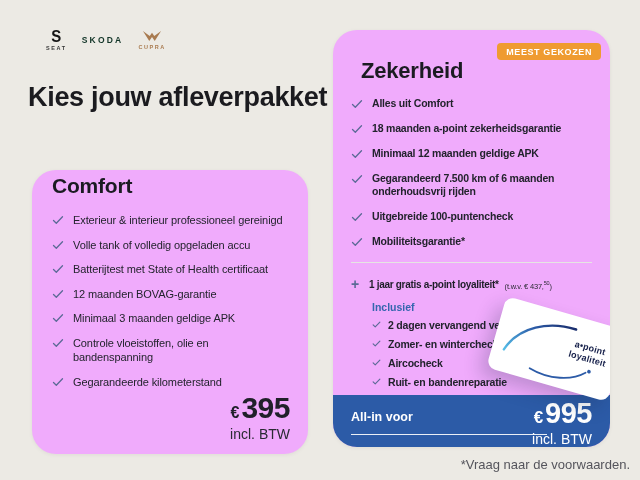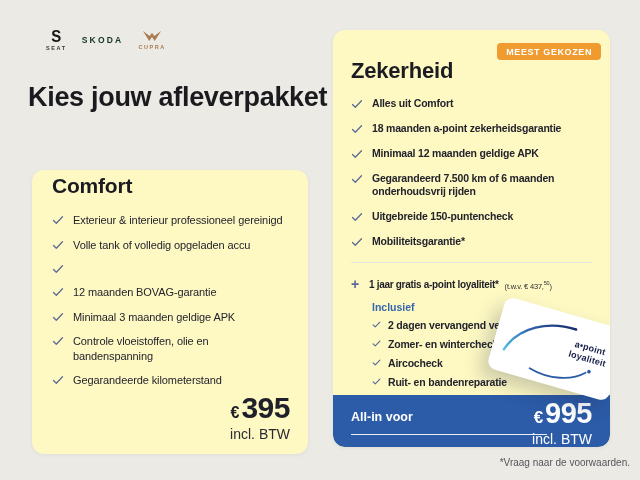--- a/index.html
+++ b/index.html
@@ -22,28 +22,28 @@
 
   
   .heading {
     position: absolute; left: 28px; top: 82px;
     font-size: 27px; font-weight: 600; line-height: 1.16;
     color: #1B1B1F; letter-spacing: -0.3px;
   }
 
   
   .card {
-    position: absolute; background: #fef9c3; border-radius: 12px;
+    position: absolute; background: #f0abfc; border-radius: 24px;
     box-shadow: 0 1px 4px rgba(0,0,0,0.06);
   }
   .card-comfort { left: 32px; top: 170px; width: 276px; height: 284px; padding: 4px 20px; }
   .card-zekerheid { left: 333px; top: 30px; width: 277px; height: 417px; padding: 14px 18px; overflow: hidden; }
 
   .card-title { font-size: 21px; font-weight: 700; color: #1B1B22; letter-spacing: -0.2px; }
-  .card-zekerheid .card-title { font-size: 22px; margin-top: 14px; }
+  .card-zekerheid .card-title { font-size: 22px; margin-top: 14px; margin-left: 10px; }
 
   .feature-list { margin-top: 15px; display: flex; flex-direction: column; gap: 10px; }
   .item { display: flex; gap: 9px; align-items: flex-start; }
   .item .chk { flex: 0 0 12px; margin-top: 1px; }
   .item .txt { font-size: 11px; line-height: 1.32; color: #23232D; }
   .card-comfort .item .txt { font-weight: 400; letter-spacing: -0.1px; max-width: 212px; }
   .card-zekerheid .item .txt { font-weight: 600; letter-spacing: -0.2px; max-width: 214px; font-size: 10.5px; }
   .card-zekerheid .feature-list { gap: 11px; margin-top: 13px; }
 
   
@@ -93,21 +93,21 @@
     display: flex; align-items: center; justify-content: space-between;
     padding: 0 18px; z-index: 2;
   }
   .allin-label { color: #fff; font-size: 12.5px; font-weight: 600; margin-top: -8px; }
   .footer-line { position: absolute; left: 18px; bottom: 12px; width: 196px; height: 1px; background: rgba(255,255,255,0.9); }
   .blue-footer .price-block-f { text-align: right; color: #fff; margin-top: 2px; }
   .blue-footer .euro { font-size: 17px; }
   .blue-footer .price-num { font-size: 29px; }
   .blue-footer .price-note { color: #fff; font-weight: 400; }
 
-  .disclaimer { position: absolute; right: 10px; top: 457px; font-size: 10px; color: #55555C; font-weight: 500; }
+  .disclaimer { position: absolute; right: 10px; top: 457px; font-size: 13px; color: #55555C; font-weight: 500; }
 </style>
 </head>
 <body>
 
 <div class="logos">
   <div class="logo">
     <span class="seat-glyph">S</span>
     <span class="wordmark">SEAT</span>
   </div>
   <div class="logo">
@@ -135,20 +135,21 @@
     <div class="item">
       <svg class="chk" width="12" height="12" viewBox="0 0 12 12">
           <path d="M1.5 6.5 L4.3 9.2 L10.5 2.8" stroke="#5B6A96" stroke-width="1.3" fill="none" stroke-linecap="round" stroke-linejoin="round"></path>
         </svg>
       <span class="txt">Volle tank of volledig opgeladen accu</span>
     </div>
     <div class="item">
       <svg class="chk" width="12" height="12" viewBox="0 0 12 12">
           <path d="M1.5 6.5 L4.3 9.2 L10.5 2.8" stroke="#5B6A96" stroke-width="1.3" fill="none" stroke-linecap="round" stroke-linejoin="round"></path>
         </svg>
+      <span class="txt">Batterijtest met State of Health certificaat</span>
     </div>
     <div class="item">
       <svg class="chk" width="12" height="12" viewBox="0 0 12 12">
           <path d="M1.5 6.5 L4.3 9.2 L10.5 2.8" stroke="#5B6A96" stroke-width="1.3" fill="none" stroke-linecap="round" stroke-linejoin="round"></path>
         </svg>
       <span class="txt">12 maanden BOVAG-garantie</span>
     </div>
     <div class="item">
       <svg class="chk" width="12" height="12" viewBox="0 0 12 12">
           <path d="M1.5 6.5 L4.3 9.2 L10.5 2.8" stroke="#5B6A96" stroke-width="1.3" fill="none" stroke-linecap="round" stroke-linejoin="round"></path>
@@ -203,21 +204,21 @@
     <div class="item">
       <svg class="chk" width="12" height="12" viewBox="0 0 12 12">
           <path d="M1.5 6.5 L4.3 9.2 L10.5 2.8" stroke="#5B6A96" stroke-width="1.3" fill="none" stroke-linecap="round" stroke-linejoin="round"></path>
         </svg>
       <span class="txt">Gegarandeerd 7.500 km of 6 maanden onderhoudsvrij rijden</span>
     </div>
     <div class="item">
       <svg class="chk" width="12" height="12" viewBox="0 0 12 12">
           <path d="M1.5 6.5 L4.3 9.2 L10.5 2.8" stroke="#5B6A96" stroke-width="1.3" fill="none" stroke-linecap="round" stroke-linejoin="round"></path>
         </svg>
-      <span class="txt">Uitgebreide 150-puntencheck</span>
+      <span class="txt">Uitgebreide 100-puntencheck</span>
     </div>
     <div class="item">
       <svg class="chk" width="12" height="12" viewBox="0 0 12 12">
           <path d="M1.5 6.5 L4.3 9.2 L10.5 2.8" stroke="#5B6A96" stroke-width="1.3" fill="none" stroke-linecap="round" stroke-linejoin="round"></path>
         </svg>
       <span class="txt">Mobiliteitsgarantie*</span>
     </div>
   </div>
 
   <hr class="divider">

